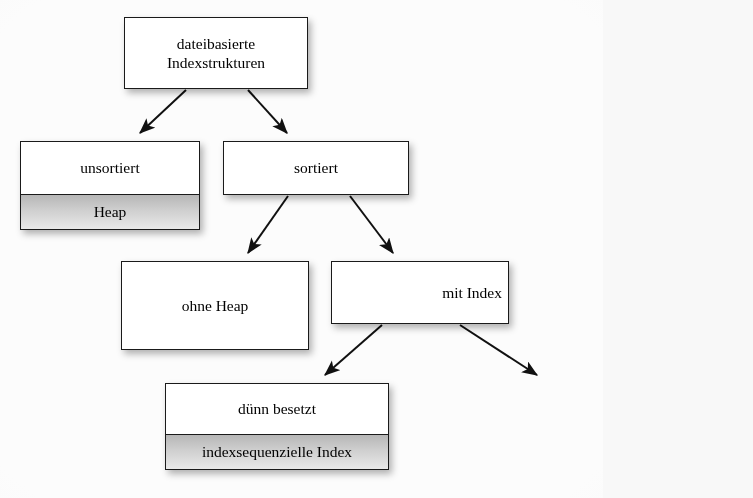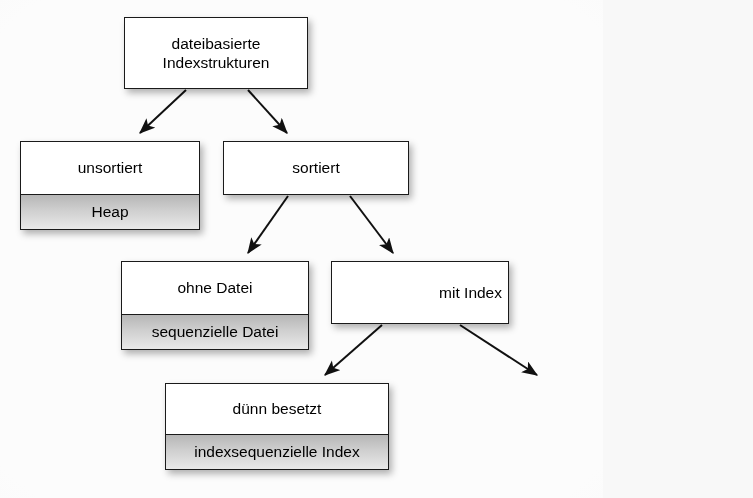--- a/index.html
+++ b/index.html
@@ -14,20 +14,21 @@
     overflow: hidden;
     position: relative;
   }
   #canvas {
     position: absolute;
     left: 0; top: 0;
     width: 603px;
     height: 498px;
     background:
       radial-gradient(ellipse 120% 120% at 50% 50%, #fcfcfc 55%, #f2f2f2 100%);
+    font-family: Liberation Serif, serif;
   }
   #edges {
     position: absolute;
     left: 0; top: 0;
     width: 753px;
     height: 498px;
     pointer-events: none;
   }
   .node {
     position: absolute;
@@ -107,22 +108,21 @@
   <div class="node" id="n-unsort">
     <div class="title">unsortiert</div>
     <div class="subrow">Heap</div>
   </div>
 
   <div class="node" id="n-sort">
     <div class="title">sortiert</div>
   </div>
 
   <div class="node" id="n-ohneidx">
-    <div class="title">ohne Datei</div>
-    <div class="subrow">sequenzielle Datei</div>
+    <div class="title">ohne Heap</div>
   </div>
 
   <div class="node" id="n-mitidx">
     <div class="title">mit Index</div>
   </div>
 
   <div class="node" id="n-duenn">
     <div class="title">dünn besetzt</div>
     <div class="subrow">indexsequenzielle Index</div>
   </div>

